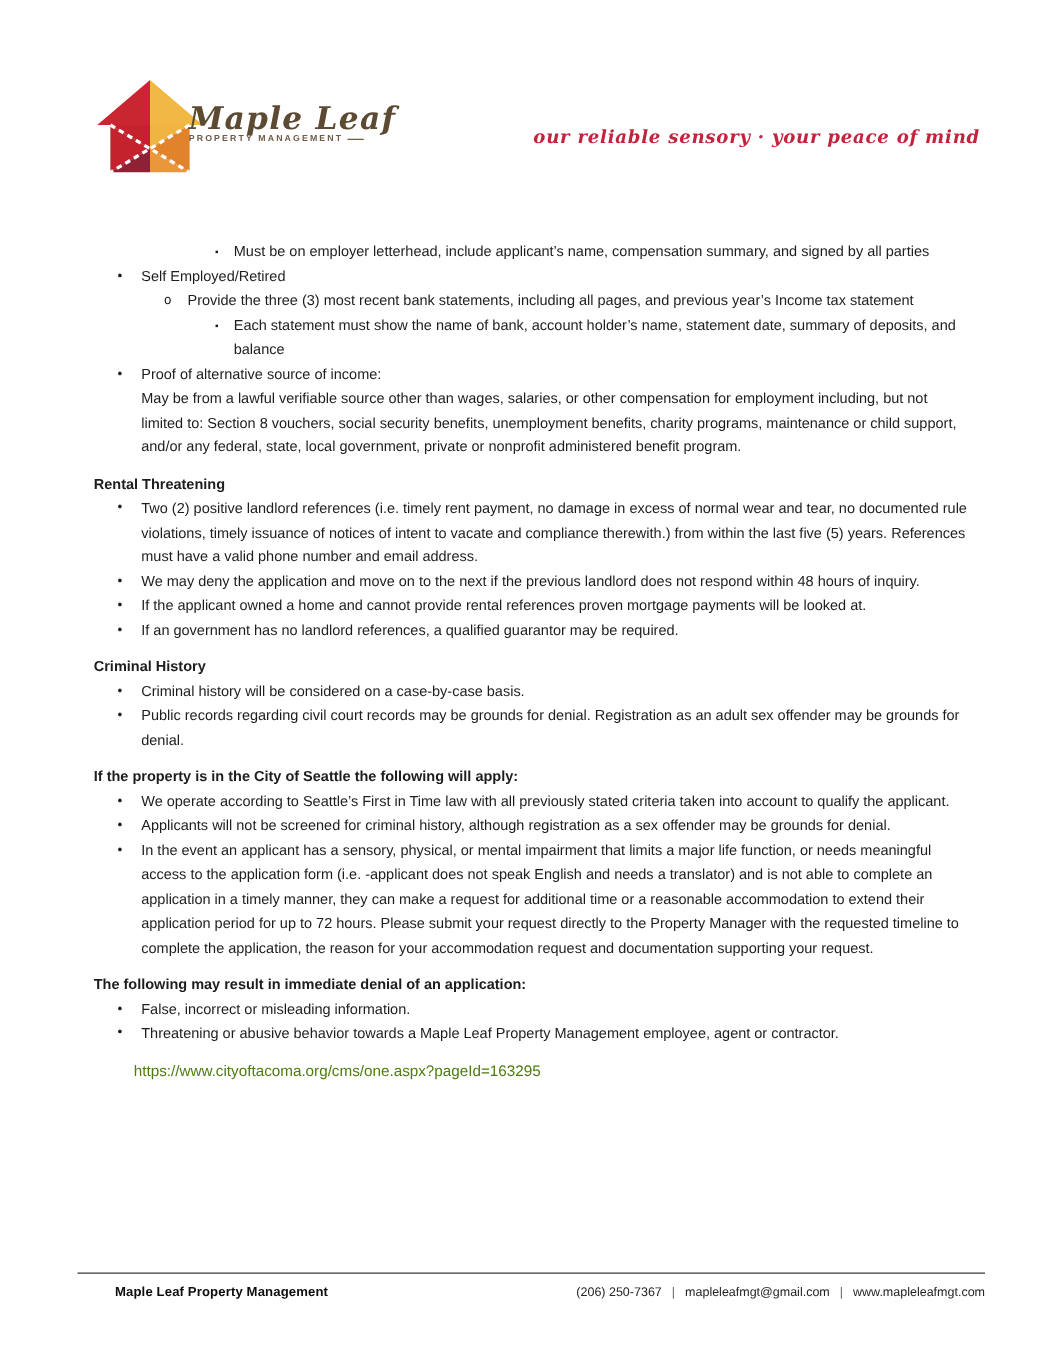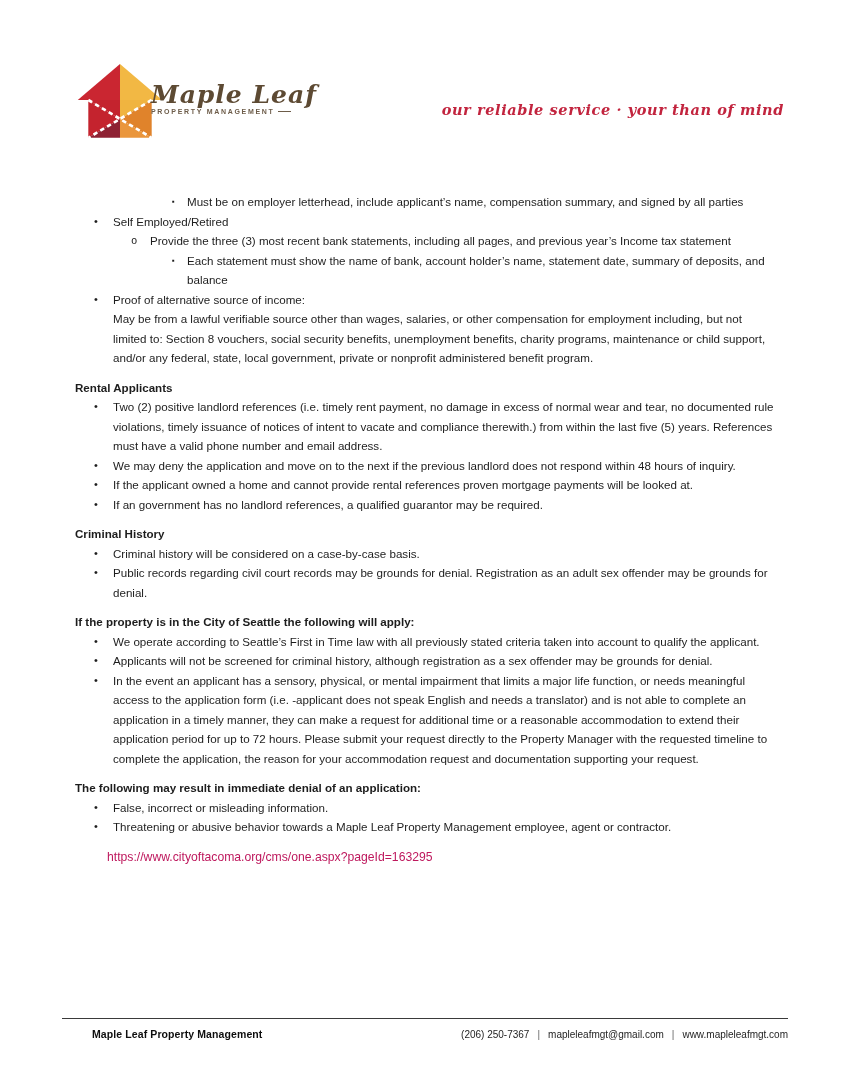--- a/index.html
+++ b/index.html
@@ -37,21 +37,21 @@
   .m  { flex:none; line-height:19.5px; }
   .l1 .m { margin-left:19px; width:19px; }
   .l2 .m { margin-left:56px; width:19px; }
   .l3 .m { margin-left:97px; width:15px; }
   .m1 { font-size:11px; }
   .m2 { font-size:10.5px; font-family:"DejaVu Sans Mono", monospace; }
   .m3 { font-size:8px; }
   .t  { flex:1; }
   .doc-link {
     display:block; margin-top:11px; margin-left:0;
-    color:#be185d; text-decoration:none; font-size:12.2px; cursor:pointer;padding-left:32px;
+    color:#4d7c0f; text-decoration:none; font-size:12.2px; cursor:pointer;padding-left:32px;
   }
 
   
   .footer {
     position:absolute; left:62px; right:58px; top:1018px;
     border-top:1.5px solid #3a3a3a; padding-top:9px;
     display:flex; justify-content:space-between; align-items:baseline;
   }
   .f-left  { font-weight:bold; font-size:10.5px; color:#0e0e0e; margin-left:30px; letter-spacing:0.1px; }
   .f-right { font-size:10px; color:#242424; display:flex; gap:8px; align-items:flex-end; }
@@ -75,21 +75,21 @@
     <line x1="86" y1="45" x2="14" y2="88" stroke="#ffffff" stroke-width="3" stroke-dasharray="5 4"></line>
   </svg>
 
   <div class="logo-text">
     <div class="logo-script">Maple Leaf</div>
     <div class="logo-sub">
         <span>PROPERTY MANAGEMENT</span>
       </div>
   </div>
 
-  <div class="tagline">our reliable service · your than of mind</div>
+  <div class="tagline">our reliable sensory · your peace of mind</div>
 
   <main class="content">
 
     <div class="list">
       <div class="li l3">
         <span class="m m3">▪</span>
         <span class="t">Must be on employer letterhead, include applicant’s name, compensation summary, and signed by all parties</span>
       </div>
       <div class="li l1">
         <span class="m m1">•</span>
@@ -107,21 +107,21 @@
         <span class="m m1">•</span>
         <span class="t">Proof of alternative source of income:</span>
       </div>
       <div class="li l1">
         <span class="m m1"></span>
         <span class="t">May be from a lawful verifiable source other than wages, salaries, or other compensation for employment including, but not limited to: Section 8 vouchers, social security benefits, unemployment benefits, charity programs, maintenance or child support, and/or any federal, state, local government, private or nonprofit administered benefit program.</span>
       </div>
     </div>
 
     <section class="sec">
-      <h2 class="sec-h">Rental Applicants</h2>
+      <h2 class="sec-h">Rental Threatening</h2>
       <div class="li l1">
         <span class="m m1">•</span>
         <span class="t">Two (2) positive landlord references (i.e. timely rent payment, no damage in excess of normal wear and tear, no documented rule violations, timely issuance of notices of intent to vacate and compliance therewith.) from within the last five (5) years. References must have a valid phone number and email address.</span>
       </div>
       <div class="li l1">
         <span class="m m1">•</span>
         <span class="t">We may deny the application and move on to the next if the previous landlord does not respond within 48 hours of inquiry.</span>
       </div>
       <div class="li l1">
         <span class="m m1">•</span>

